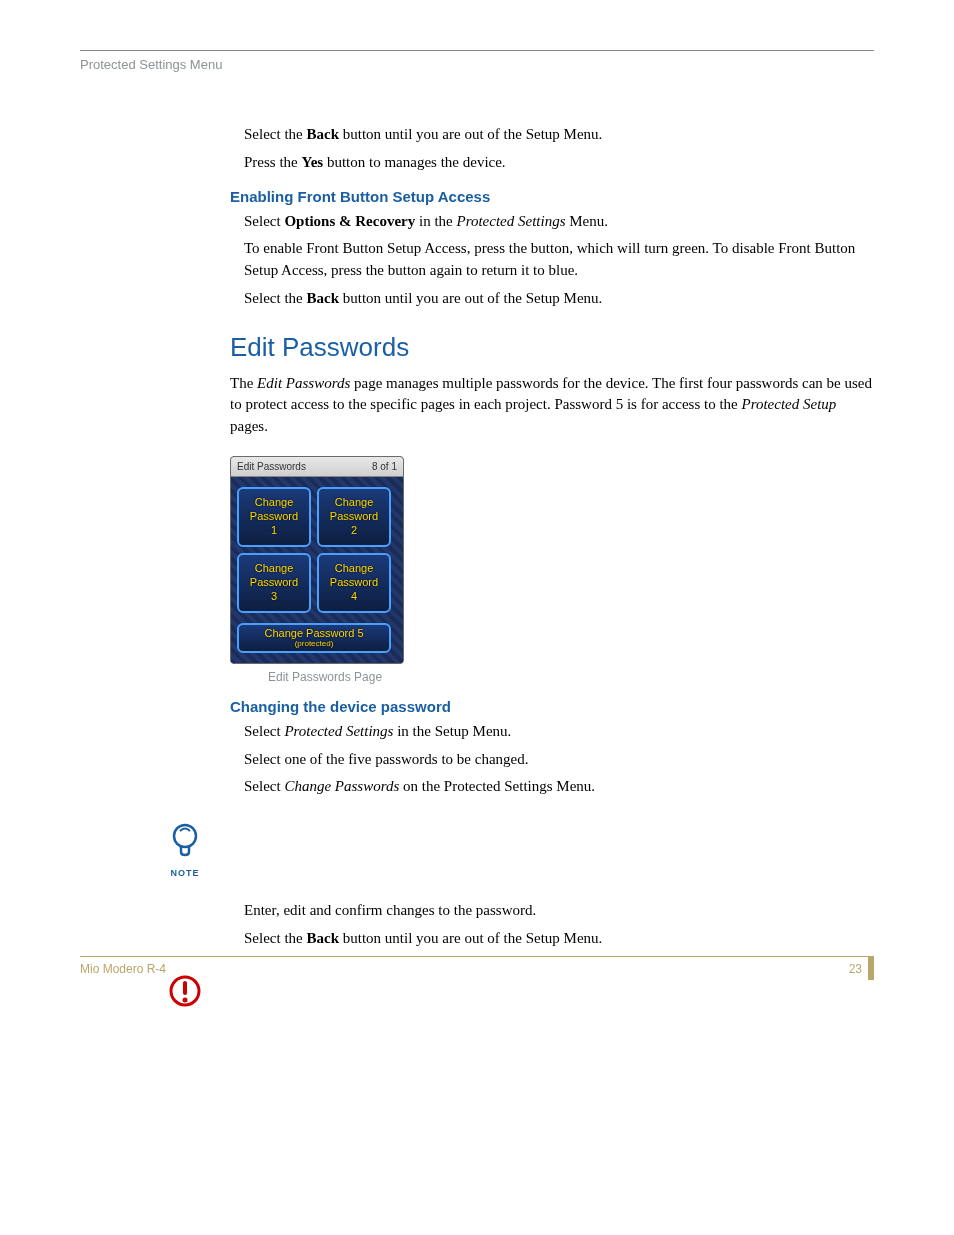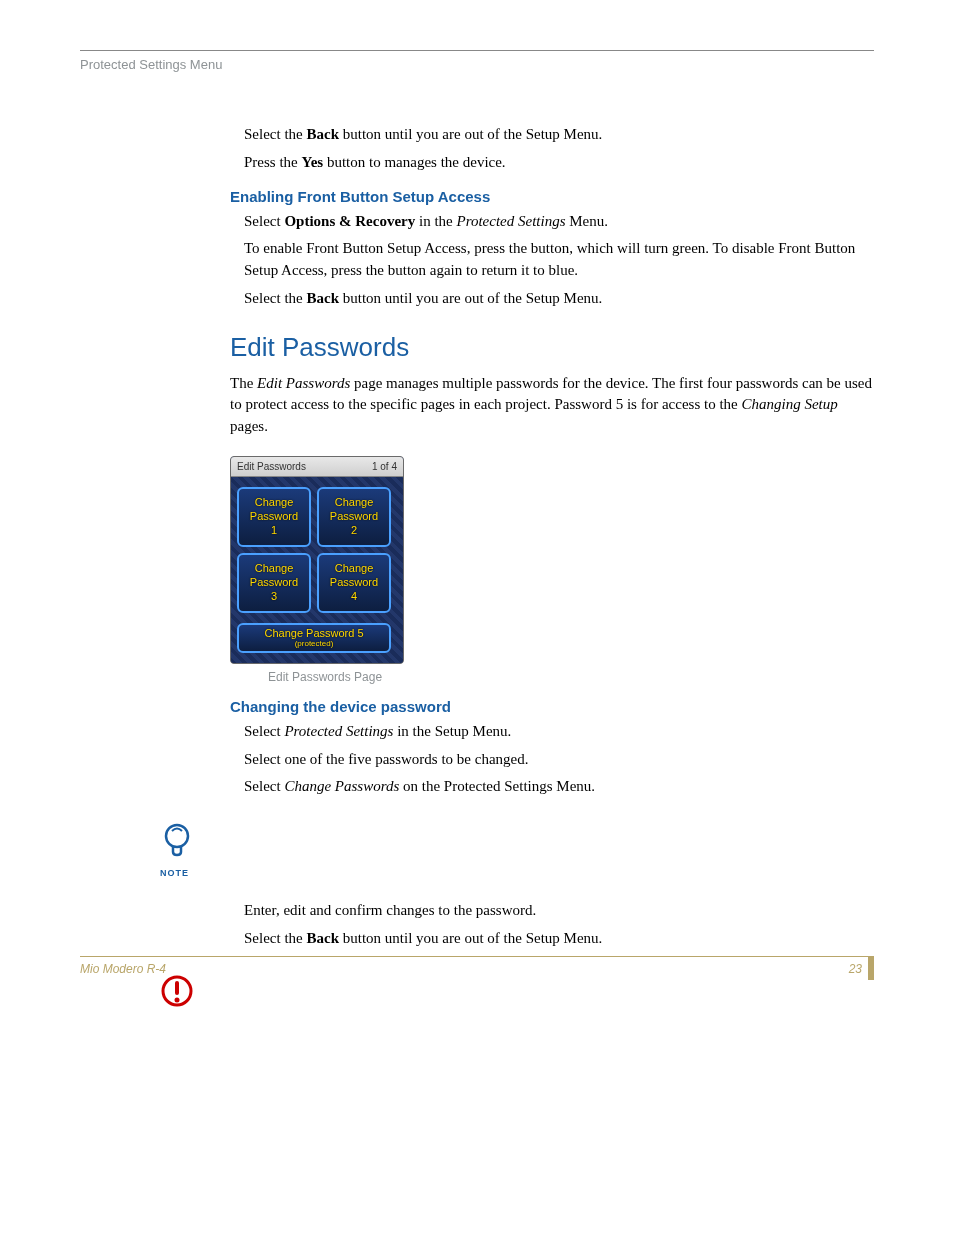--- a/index.html
+++ b/index.html
@@ -23,21 +23,21 @@
   .panel-body { padding: 10px 6px; background: repeating-linear-gradient(45deg,#1a2c5a,#1a2c5a 4px,#23376a 4px,#23376a 8px); }
   .btn-grid { display:flex; flex-wrap:wrap; gap:6px; }
   .pw-btn { width: 74px; height: 60px; border-radius:6px; border:2px solid #4aa0ff; background: linear-gradient(#1b3a7a,#0d1e40); display:flex; align-items:center; justify-content:center; text-align:center; }
   .pw-btn span { font-family: Arial, Helvetica, sans-serif; font-size:11px; line-height:1.25; color:#ffd800; text-shadow: 0 0 2px #000; white-space: pre-line; }
   .pw-btn-wide { width: 154px; height: 30px; margin-top:10px; border-radius:6px; border:2px solid #4aa0ff; background: linear-gradient(#1b3a7a,#0d1e40); display:flex; flex-direction:column; align-items:center; justify-content:center; }
   .pw-btn-wide .l1 { font-family: Arial, Helvetica, sans-serif; font-size:11px; color:#ffd800; text-shadow:0 0 2px #000; }
   .pw-btn-wide .l2 { font-family: Arial, Helvetica, sans-serif; font-size:8px; color:#ffd800; text-shadow:0 0 2px #000; }
 
   
   .margin-icon { position: relative; height: 0; }
-  .margin-icon .icon-box { position: absolute; left: -70px; width: 50px; text-align:left; }
+  .margin-icon .icon-box { position: absolute; left: -70px; width: 50px; text-align:center; }
   .note-bulb { width:34px; height:40px; margin:0 auto; }
   .note-label { font-family: Arial, Helvetica, sans-serif; font-size:9px; font-weight:bold; color:#1a5fa3; letter-spacing:1px; margin-top:2px; }
   .caution-label { font-family: Arial, Helvetica, sans-serif; font-size:9px; font-weight:bold; color:#cc0000; letter-spacing:1px; margin-top:2px; }
   .footer-hr { flex:1; border:none; border-top:1px solid #b9a66a; }
   .footer-left { font-family: Arial, Helvetica, sans-serif; color:#b9a66a; font-size:12px; padding-right:8px; position:absolute; left:0; top:6px; }
   .footer-right { font-family: Arial, Helvetica, sans-serif; color:#b9a66a; font-size:12px; position:absolute; right:12px; top:6px; }
   .footer-tab { position:absolute; right:0; top:0; width:6px; height:24px; background:#b9a66a; }
   .footer-line-wrap { position:relative; height:24px; margin-top: 0; }
 </style>
 </head>
@@ -61,28 +61,28 @@
     <p class="body-p indent">
       <span>Select </span><span class="bold">Options &amp; Recovery</span><span> in the </span><span class="ital">Protected Settings</span><span> Menu.</span>
     </p>
     <p class="body-p indent">To enable Front Button Setup Access, press the button, which will turn green.  To disable Front Button Setup Access, press the button again to return it to blue.</p>
     <p class="body-p indent">
       <span>Select the </span><span class="bold">Back</span><span> button until you are out of the Setup Menu.</span>
     </p>
 
     <div class="h2-blue">Edit Passwords</div>
     <p class="body-p">
-      <span>The </span><span class="ital">Edit Passwords</span><span> page manages multiple passwords for the device. The first four passwords can be used to protect access to the specific pages in each project. Password 5 is for access to the </span><span class="ital">Changing Setup</span><span> pages.</span>
+      <span>The </span><span class="ital">Edit Passwords</span><span> page manages multiple passwords for the device. The first four passwords can be used to protect access to the specific pages in each project. Password 5 is for access to the </span><span class="ital">Protected Setup</span><span> pages.</span>
     </p>
 
     <div class="figure-wrap">
       <div class="panel">
         <div class="panel-title">
           <span>Edit Passwords</span>
-          <span>1 of 4</span>
+          <span>8 of 1</span>
         </div>
         <div class="panel-body">
           <div class="btn-grid">
             <div class="pw-btn">
                 <span>Change
 Password
 1</span>
               </div>
             <div class="pw-btn">
                 <span>Change
@@ -142,19 +142,19 @@
           <circle cx="17" cy="17" r="14" fill="none" stroke="#cc0000" stroke-width="3"></circle>
           <rect x="15" y="7" width="4" height="14" rx="2" fill="#cc0000"></rect>
           <circle cx="17" cy="26" r="2.5" fill="#cc0000"></circle>
         </svg>
         <div class="caution-label">CAUTION</div>
       </div>
     </div>
 
   </div>
 
-  <div class="footer-line-wrap" style="font-style:italic;">
+  <div class="footer-line-wrap" style="">
     <hr class="footer-hr" style="position:absolute; left:0; right:0; top:0;">
     <span class="footer-left">Mio Modero R-4</span>
     <span class="footer-right">23</span>
     <div class="footer-tab"></div>
   </div>
 </div>
 
 </body></html>

